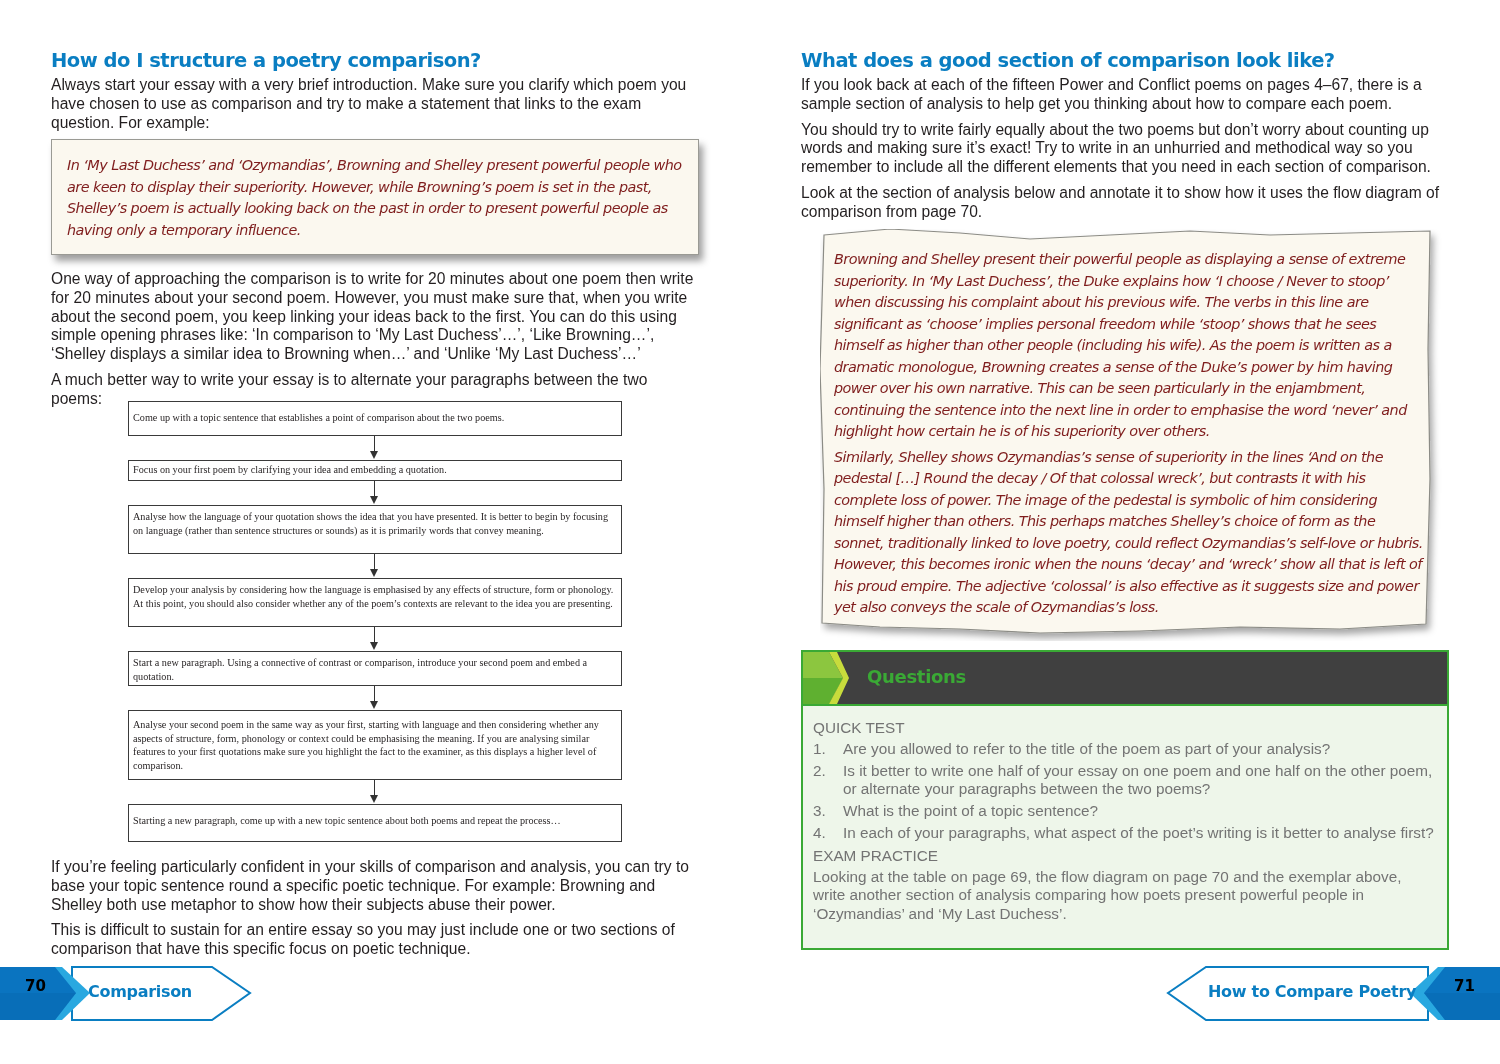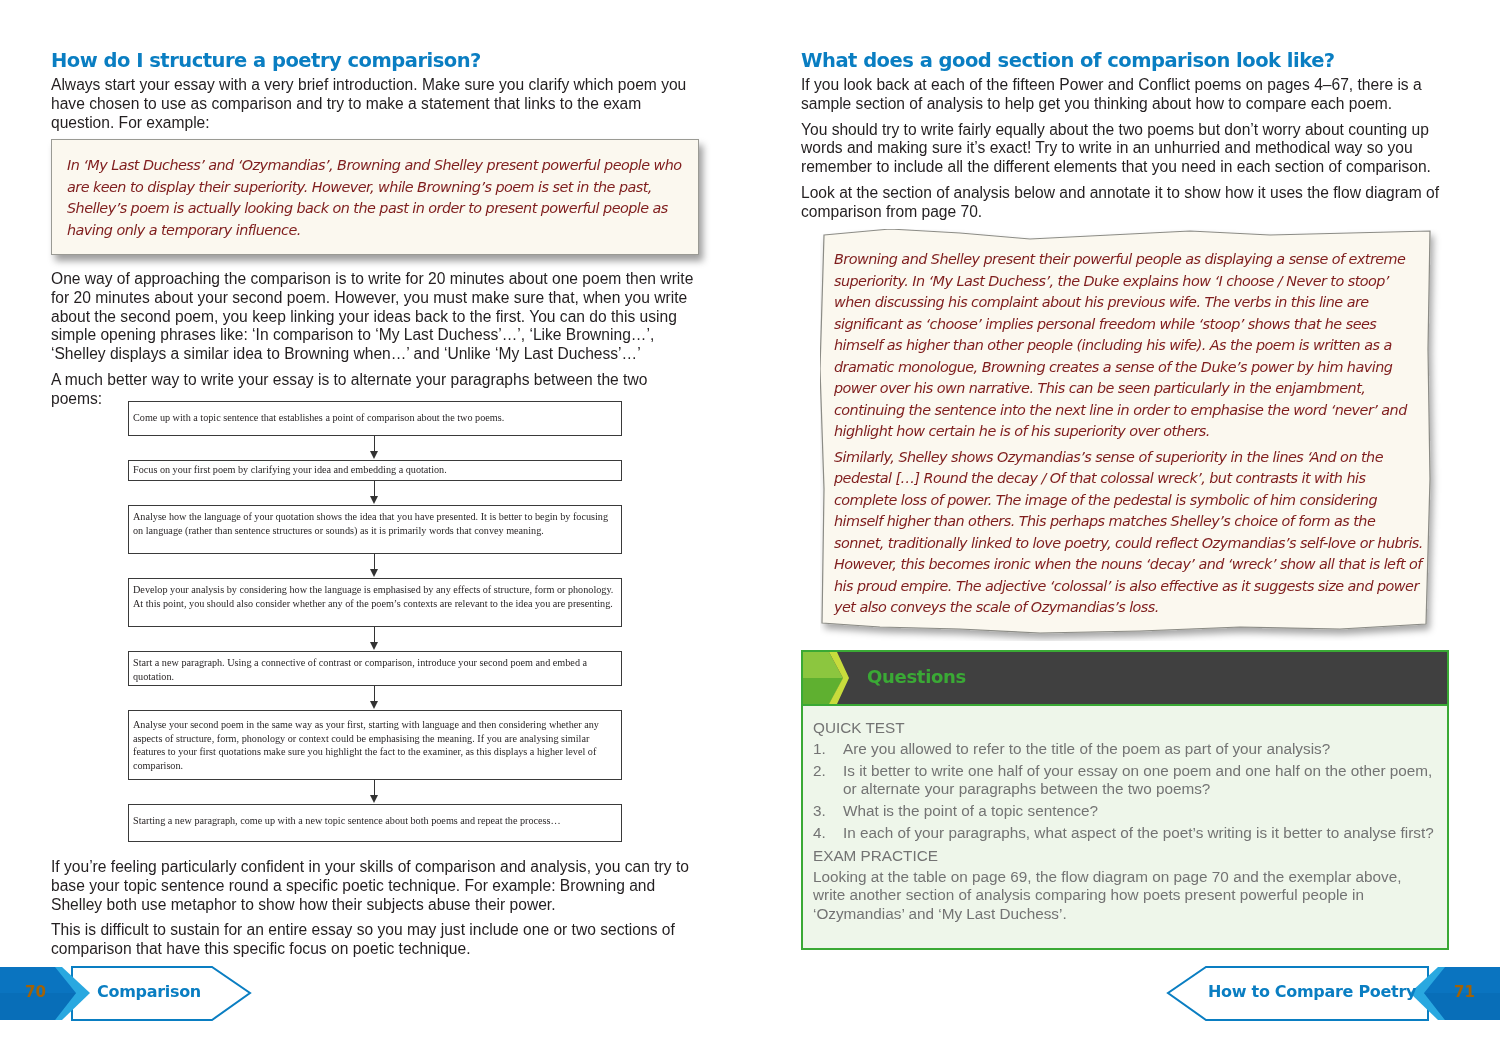--- a/index.html
+++ b/index.html
@@ -117,23 +117,23 @@
     .q-item { display: flex; margin-bottom: 3px; }
     .q-num { width: 30px; flex: 0 0 30px; }
     .q-text { flex: 1; }
     .q-exam-label { margin-top: 4px; margin-bottom: 2px; }
 
     .footer-tab {
       position: absolute; top: 965px; height: 56px;
     }
     .footer-tab svg { position: absolute; left: 0; top: 0; }
     .tab-num {
-      position: absolute; top: 18px;
-      font-family: "DejaVu Sans", sans-serif;
-      font-weight: bold; font-size: 15px; color: #a16207;
+      position: absolute; top: 12px;
+      font-family: "DejaVu Sans", sans-serif;
+      font-weight: bold; font-size: 15px; color: #000000;
     }
     .tab-label {
       position: absolute; top: 17px;
       font-family: "DejaVu Sans", sans-serif;
       font-weight: bold; font-size: 16px; color: #0a7ec2;
       letter-spacing: -0.3px;
       white-space: nowrap;
     }
   </style>
 </head>
@@ -196,21 +196,21 @@
   </div>
 
   <div class="footer-tab" style="left:0; width:252px;">
     <svg width="252" height="58" viewBox="0 0 252 58">
       <polygon points="72,2 212,2 250,28 212,55 72,55" fill="#ffffff" stroke="#0a7ec2" stroke-width="2"></polygon>
       <polygon points="0,2 62,2 90,28 62,55 0,55" fill="#29a8e0"></polygon>
       <polygon points="0,2 55,2 76,28 55,55 0,55" fill="#0a74c0"></polygon>
       <polygon points="0,28 76,28 55,55 0,55" fill="#0668b0" opacity="0.5"></polygon>
     </svg>
     <span class="tab-num" style="left:25px;">70</span>
-    <span class="tab-label" style="left:97px;">Comparison</span>
+    <span class="tab-label" style="left:88px;">Comparison</span>
   </div>
 </div>
 
 <div class="page page-right">
 
   <h1 class="heading" style="left:51px; top:49px;">What does a good section of comparison look like?</h1>
 
   <div class="body-text" style="left:51px; top:76px; width:650px;">
     <p>If you look back at each of the fifteen Power and Conflict poems on pages 4–67, there is a sample section of analysis to help get you thinking about how to compare each poem.</p>
     <p>You should try to write fairly equally about the two poems but don’t worry about counting up words and making sure it’s exact! Try to write in an unhurried and methodical way so you remember to include all the different elements that you need in each section of comparison.</p>

